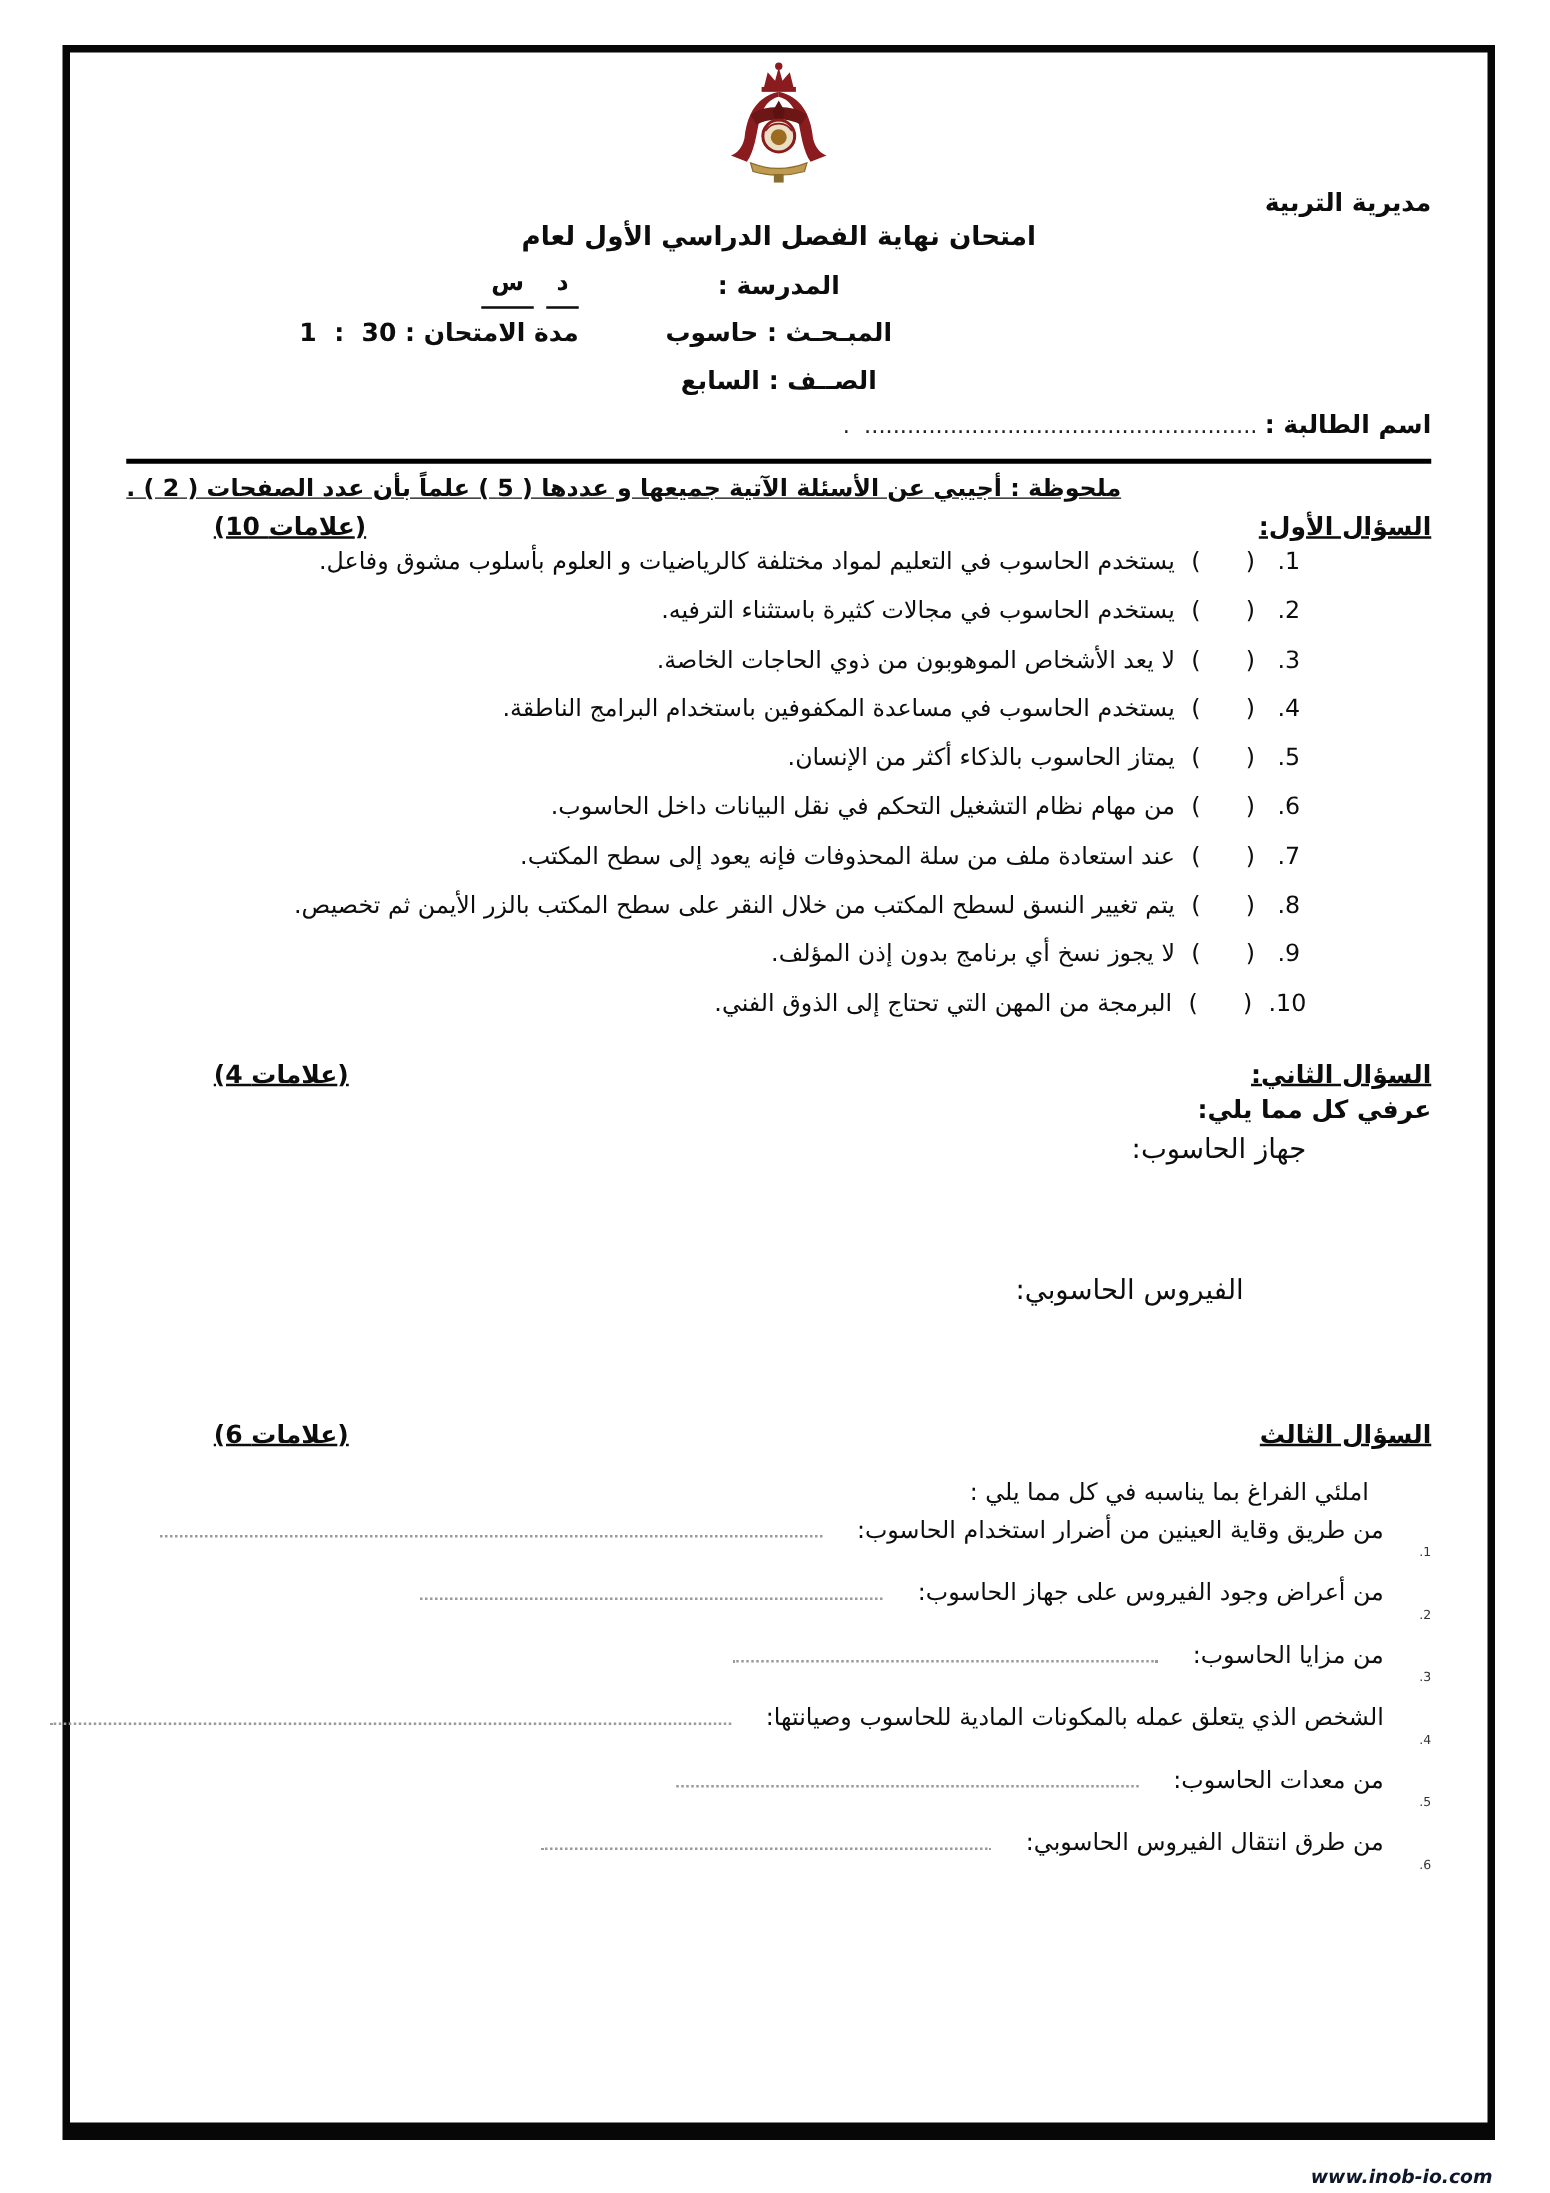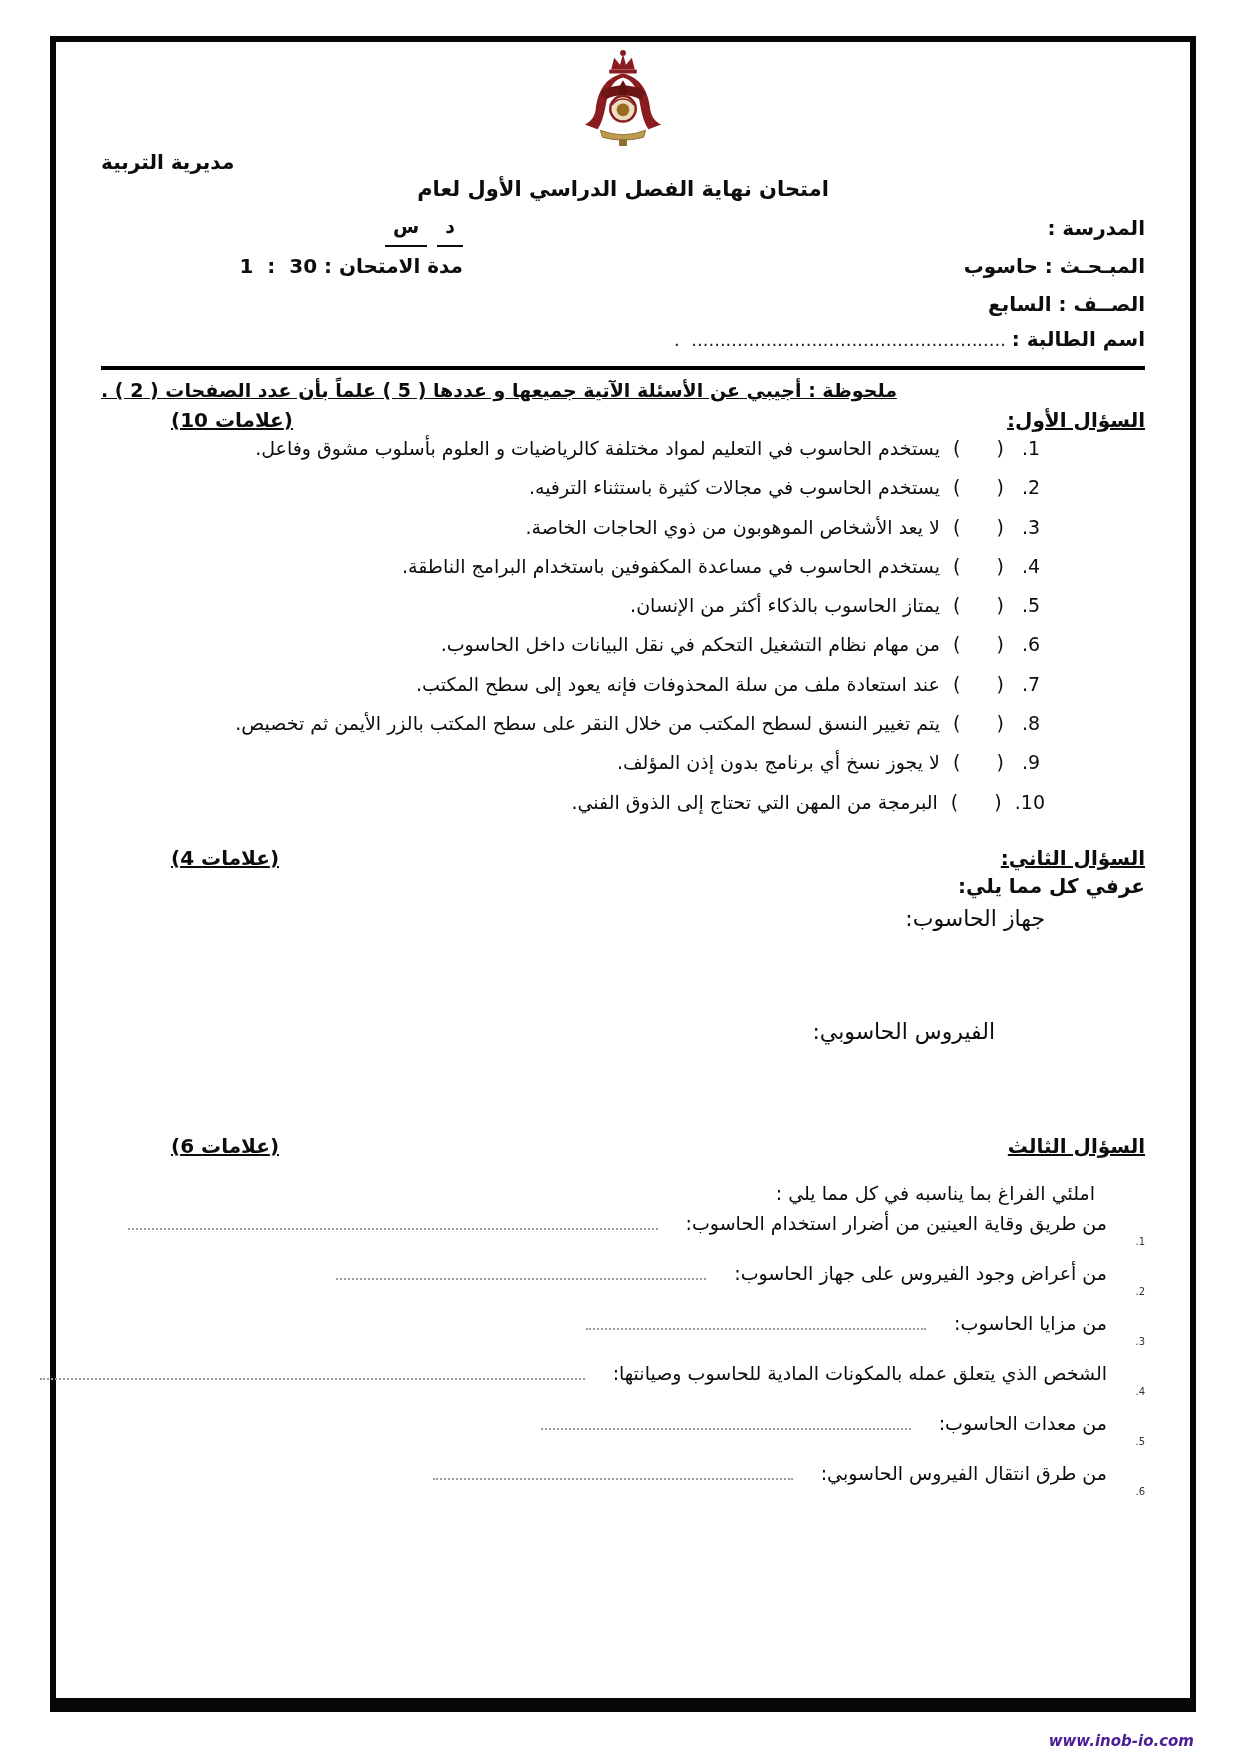--- a/index.html
+++ b/index.html
@@ -8,25 +8,25 @@
     width:1240px;height:1754px;position:relative;overflow:hidden;
     font-family:"DejaVu Sans",sans-serif;color:#0d0d0d;
   }
   .frame{
     position:absolute;left:50px;top:36px;width:1146px;height:1676px;
     border:6px solid #070707;border-bottom-width:14px;
     padding:0 45px;direction:rtl;
   }
 
   .emblem-wrap{text-align:center;margin-top:6px;height:102px}
-  .directorate{font-size:20px;font-weight:bold;text-align:left;margin-top:0}
+  .directorate{font-size:20px;font-weight:bold;text-align:right;margin-top:0}
   .exam-title{font-size:21px;font-weight:bold;text-align:center;margin-top:3px}
 
   .info-row{position:relative;margin-top:8px;font-size:20px;font-weight:bold}
-  .info-right div{line-height:38px;text-align:right}
+  .info-right div{line-height:38px;text-align:center}
   .info-left{
     position:absolute;left:62px;top:0;direction:rtl;width:300px;
   }
   .info-left .line{line-height:38px;text-align:right;white-space:nowrap}
   .dur-units{
     display:flex;direction:rtl;justify-content:space-between;
     width:78px;margin-left:8px;font-size:19px;line-height:34px;height:38px;
   }
   .dur-units span{border-bottom:2px solid #0d0d0d;padding:0 8px}
 
@@ -64,21 +64,21 @@
   .q3-item .fill{white-space:nowrap}
   .dotline{
     display:inline-block;height:12px;flex-shrink:0;
     border-bottom:2px dotted #9a9a9a;
   }
   .dw0{width:530px}.dw1{width:370px}.dw2{width:340px}
   .dw3{width:545px}.dw4{width:370px}.dw5{width:360px}
 
   .watermark{
     position:absolute;right:46px;bottom:4px;
-    font-size:15px;font-weight:bold;font-style:italic;color:#4c1d95;direction:ltr;
+    font-size:15px;font-weight:bold;font-style:italic;color:#0f172a;direction:ltr;
   }
 </style>
 </head>
 <body>
 
 <div class="frame">
 
   <div class="emblem-wrap">
     <svg width="102" height="100" viewBox="0 0 104 102" aria-hidden="true">
       <g fill="#8a1c20">

